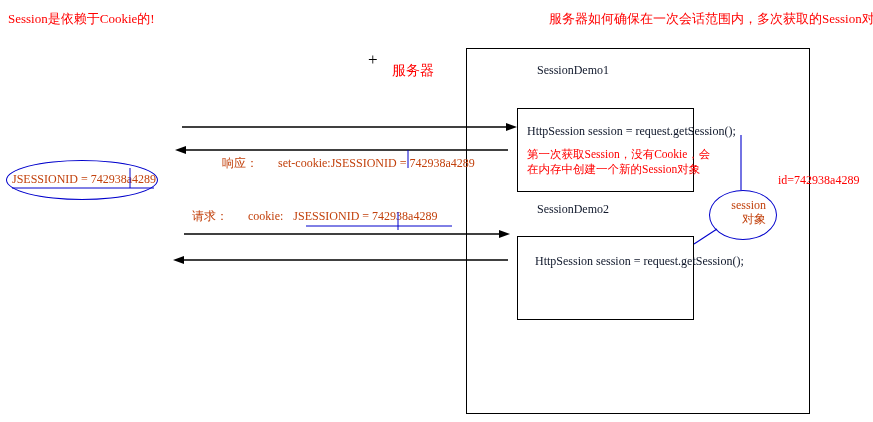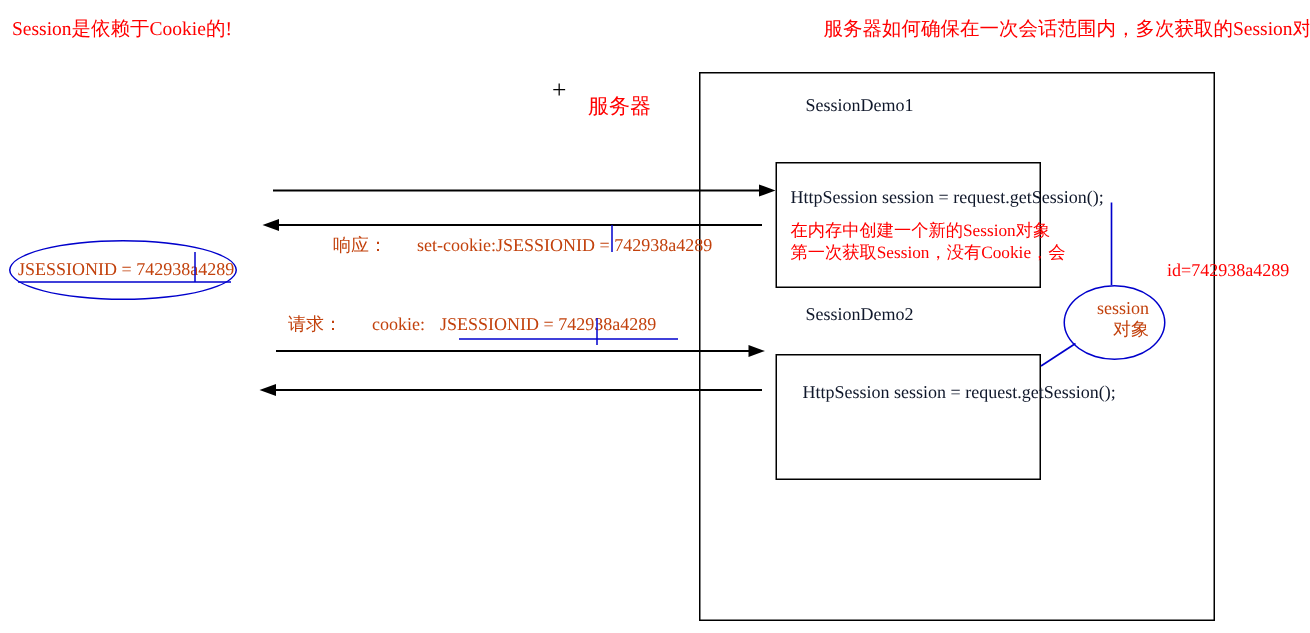--- a/index.html
+++ b/index.html
@@ -145,22 +145,22 @@
 
   <div class="abs ellipse-client"></div>
   <div class="abs t-jsessionid blue">JSESSIONID = 742938a4289</div>
 
   <div class="abs box-server"></div>
 
   <div class="abs t-demo1-title black">SessionDemo1</div>
   <div class="abs box-demo1"></div>
   <div class="abs t-demo1-code black">HttpSession session = request.getSession();</div>
   <div class="abs t-demo1-note red">
+    <div>第一次获取Session，没有Cookie，会</div>
     <div>在内存中创建一个新的Session对象</div>
-    <div>第一次获取Session，没有Cookie，会</div>
   </div>
 
   <div class="abs t-demo2-title black">SessionDemo2</div>
   <div class="abs box-demo2"></div>
   <div class="abs t-demo2-code black">HttpSession session = request.getSession();</div>
 
   <div class="abs ellipse-session"></div>
   <div class="abs t-session-obj blue">
     <div>session</div>
     <div>对象</div>

